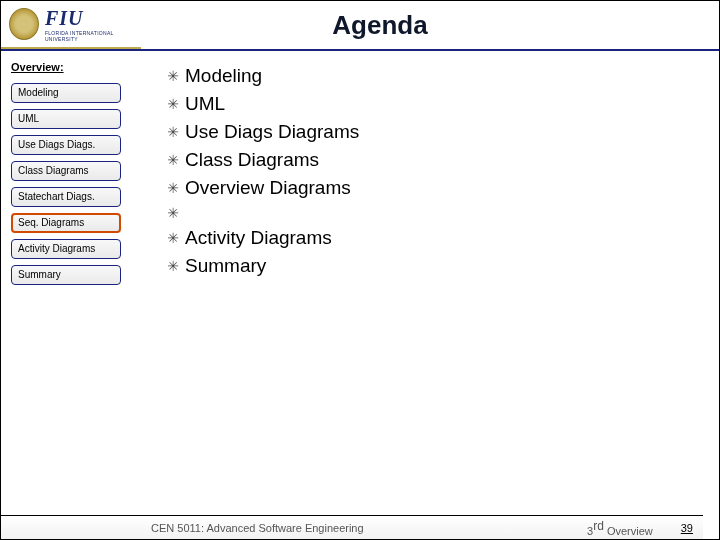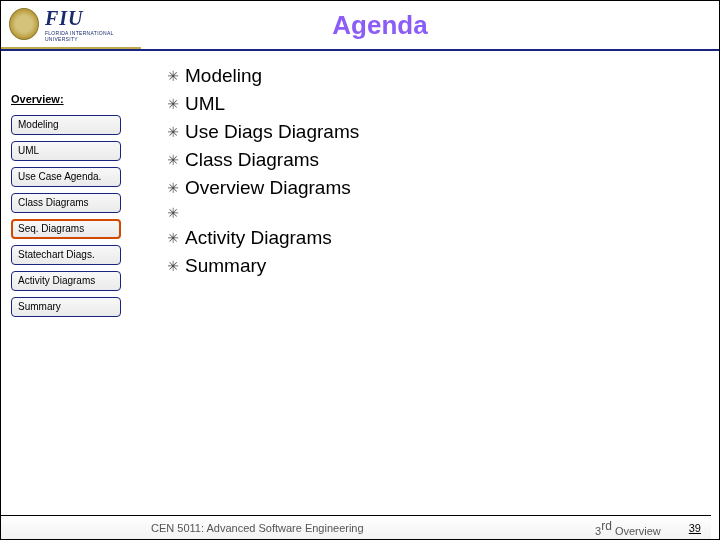--- a/index.html
+++ b/index.html
@@ -49,39 +49,38 @@
     font-size: 5px;
     color: #1a2a6c;
     letter-spacing: 0.3px;
   }
   .title {
     flex: 1;
     text-align: center;
     font-family: "Trebuchet MS", Arial, sans-serif;
     font-size: 26px;
     font-weight: bold;
-    color: #8b5cf6;
+    color: #0f172a;
     padding-right: 100px;
   }
   .body-area {
     display: flex;
     height: calc(100% - 48px - 24px);
   }
   .sidebar {
     width: 140px;
     padding: 10px 10px 0 10px;
     box-sizing: border-box;
     font-size: 11px;
   }
   .overview-label {
     font-weight: bold;
     text-decoration: underline;
     color: #000;
     margin-bottom: 10px;
-    margin-top: 32px;
   }
   .nav-item {
     display: block;
     width: 110px;
     padding: 2px 6px;
     margin-bottom: 6px;
     font-size: 10px;
     color: #000;
     background: linear-gradient(#f8f8f8,#eaeaea);
     border: 1px solid #1a237e;
@@ -109,21 +108,21 @@
     width: 24px;
     color: #4a4a4a;
     font-size: 14px;
     display: inline-flex;
     justify-content: center;
   }
   .footer {
     position: absolute;
     bottom: 0;
     left: 0;
-    right: 8px;
+    right: 16px;
     height: 24px;
     border-top: 1px solid #000;
     background: linear-gradient(#fff,#f2f2f2);
     display: flex;
     align-items: center;
     font-size: 11px;
     color: #555;
     padding: 0 10px;
     box-sizing: border-box;
   }
@@ -146,24 +145,24 @@
   </div>
   <div class="title">Agenda</div>
 </div>
 
 <div class="body-area">
   <div class="sidebar">
     <div class="overview-label">Overview:</div>
     <div id="nav-list">
         <div class="nav-item">Modeling</div>
         <div class="nav-item">UML</div>
-        <div class="nav-item">Use Case Agenda.</div>
+        <div class="nav-item">Use Diags Diags.</div>
         <div class="nav-item">Class Diagrams</div>
+        <div class="nav-item">Statechart Diags.</div>
         <div class="nav-item active">Seq. Diagrams</div>
-        <div class="nav-item">Statechart Diags.</div>
         <div class="nav-item">Activity Diagrams</div>
         <div class="nav-item">Summary</div>
       </div>
   </div>
   <div class="content">
     <div id="bullet-list">
         <div class="bullet-row">
           <span class="bullet">✳</span>
           <span>Modeling</span>
         </div>

